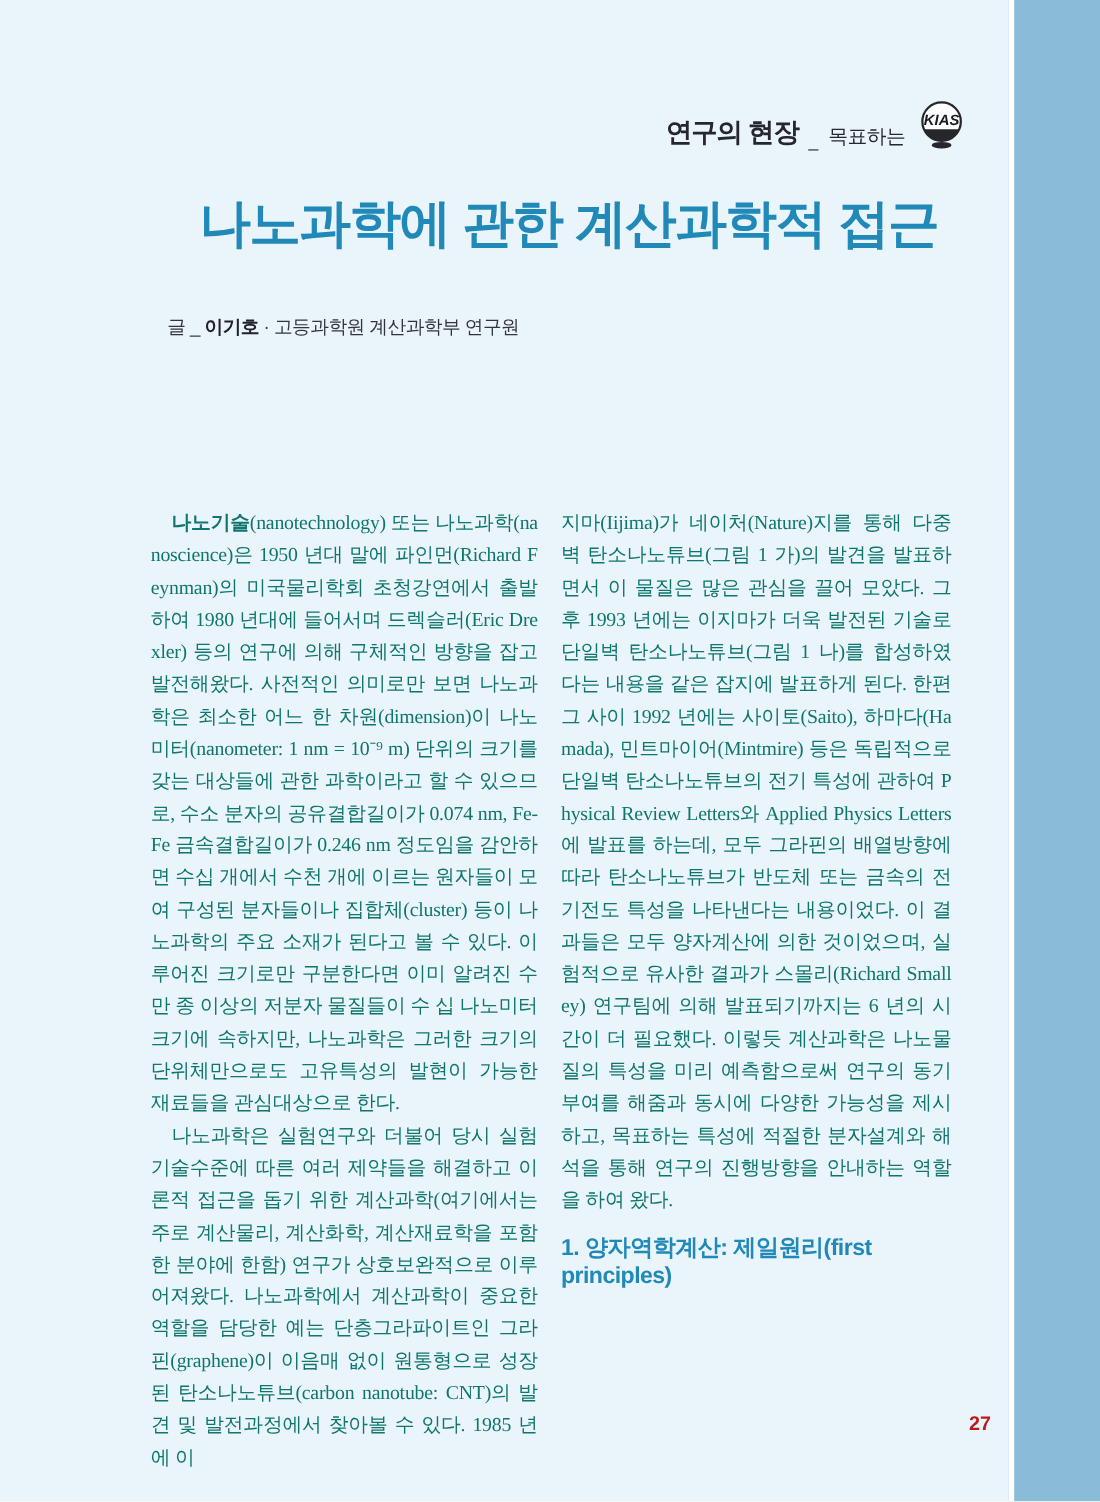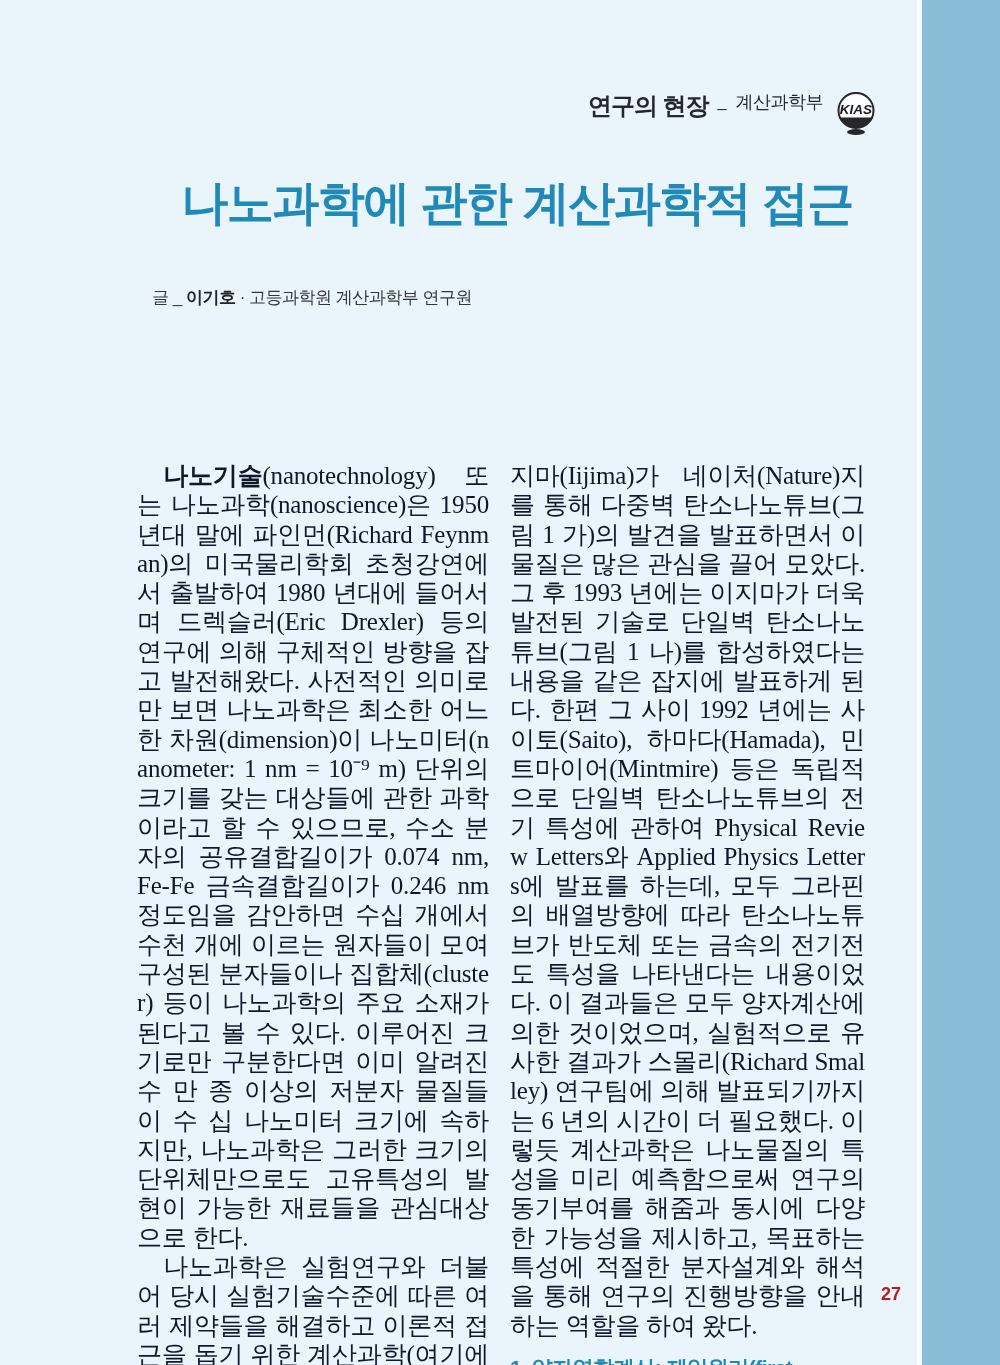--- a/index.html
+++ b/index.html
@@ -19,21 +19,21 @@
     background: #8abcd8;
     border-left: 5px solid #fdfdfd;
   }
   .header {
     position: absolute;
     top: 90px;
     left: 0;
     width: 880px;
     display: flex;
     justify-content: flex-end;
-    align-items: flex-start;
+    align-items: flex-end;
     gap: 9px;
   }
   .header .section-label {
     font-weight: bold;
     font-size: 24px;
     letter-spacing: -1px;
     color: #26262e;
   }
   .header .separator {
     font-size: 16px;
@@ -74,24 +74,24 @@
     left: 137px;
     top: 461px;
     width: 728px;
     display: flex;
     gap: 21px;
   }
   .col { font-family: "Liberation Serif", serif; }
   .col.left  { width: 352px; }
   .col.right { width: 355px; }
   .col p {
-    font-size: 25px;
+    font-size: 18px;
     line-height: 29.3px;
     text-align: justify;
-    color: #0f172a;
+    color: #0f766e;
     letter-spacing: -0.2px;
     word-break: break-all;
   }
   .col p.indent { text-indent: 1.05em; }
   .col p .lead { font-weight: bold; }
   .section-heading {
     margin-top: 14px;
     font-family: "Liberation Sans", sans-serif;
     font-size: 21px;
     font-weight: bold;
@@ -110,21 +110,21 @@
 </head>
 <body>
 
 <div class="page">
 
   <div class="edge-strip"></div>
 
   <div class="header">
     <span class="section-label">연구의 현장</span>
     <span class="separator">_</span>
-    <span class="department">계산과학부</span>
+    <span class="department">목표하는</span>
     <svg class="logo" width="48" height="46" viewBox="0 0 48 46">
       <defs>
         <clipPath id="lowerCap">
             <rect x="0" y="27.5" width="48" height="18"></rect>
           </clipPath>
       </defs>
       <ellipse cx="24" cy="42" rx="9" ry="3" fill="#26262b"></ellipse>
       <circle cx="24" cy="20.5" r="17.5" fill="#fbfdfe" stroke="#26262b" stroke-width="2"></circle>
       <circle cx="24" cy="20.5" r="17.5" fill="#26262b" clip-path="url(#lowerCap)"></circle>
       <text x="24" y="23.5" text-anchor="middle" font-family="Liberation Sans, sans-serif" font-size="13.5" font-weight="bold" font-style="italic" fill="#1b1b20">KIAS</text>
@@ -135,21 +135,21 @@
 
   <div class="byline">
     <span>글 _</span>
     <span class="author">이기호</span>
     <span>· 고등과학원 계산과학부 연구원</span>
   </div>
 
   <div class="columns">
     <div class="col left">
       <p class="indent"><span class="lead">나노기술</span><span>(nanotechnology) 또는 나노과학(nanoscience)은 1950 년대 말에 파인먼(Richard Feynman)의 미국물리학회 초청강연에서 출발하여 1980 년대에 들어서며 드렉슬러(Eric Drexler) 등의 연구에 의해 구체적인 방향을 잡고 발전해왔다. 사전적인 의미로만 보면 나노과학은 최소한 어느 한 차원(dimension)이 나노미터(nanometer: 1 nm = 10⁻⁹ m) 단위의 크기를 갖는 대상들에 관한 과학이라고 할 수 있으므로, 수소 분자의 공유결합길이가 0.074 nm, Fe-Fe 금속결합길이가 0.246 nm 정도임을 감안하면 수십 개에서 수천 개에 이르는 원자들이 모여 구성된 분자들이나 집합체(cluster) 등이 나노과학의 주요 소재가 된다고 볼 수 있다. 이루어진 크기로만 구분한다면 이미 알려진 수 만 종 이상의 저분자 물질들이 수 십 나노미터 크기에 속하지만, 나노과학은 그러한 크기의 단위체만으로도 고유특성의 발현이 가능한 재료들을 관심대상으로 한다.</span></p>
-      <p class="indent"><span>나노과학은 실험연구와 더불어 당시 실험기술수준에 따른 여러 제약들을 해결하고 이론적 접근을 돕기 위한 계산과학(여기에서는 주로 계산물리, 계산화학, 계산재료학을 포함한 분야에 한함) 연구가 상호보완적으로 이루어져왔다. 나노과학에서 계산과학이 중요한 역할을 담당한 예는 단층그라파이트인 그라핀(graphene)이 이음매 없이 원통형으로 성장된 탄소나노튜브(carbon nanotube: CNT)의 발견 및 발전과정에서 찾아볼 수 있다. 1991 년에 이</span></p>
+      <p class="indent"><span>나노과학은 실험연구와 더불어 당시 실험기술수준에 따른 여러 제약들을 해결하고 이론적 접근을 돕기 위한 계산과학(여기에서는 주로 계산물리, 계산화학, 계산재료학을 포함한 분야에 한함) 연구가 상호보완적으로 이루어져왔다. 나노과학에서 계산과학이 중요한 역할을 담당한 예는 단층그라파이트인 그라핀(graphene)이 이음매 없이 원통형으로 성장된 탄소나노튜브(carbon nanotube: CNT)의 발견 및 발전과정에서 찾아볼 수 있다. 1985 년에 이</span></p>
     </div>
     <div class="col right">
       <p><span>지마(Iijima)가 네이처(Nature)지를 통해 다중벽 탄소나노튜브(그림 1 가)의 발견을 발표하면서 이 물질은 많은 관심을 끌어 모았다. 그 후 1993 년에는 이지마가 더욱 발전된 기술로 단일벽 탄소나노튜브(그림 1 나)를 합성하였다는 내용을 같은 잡지에 발표하게 된다. 한편 그 사이 1992 년에는 사이토(Saito), 하마다(Hamada), 민트마이어(Mintmire) 등은 독립적으로 단일벽 탄소나노튜브의 전기 특성에 관하여 Physical Review Letters와 Applied Physics Letters에 발표를 하는데, 모두 그라핀의 배열방향에 따라 탄소나노튜브가 반도체 또는 금속의 전기전도 특성을 나타낸다는 내용이었다. 이 결과들은 모두 양자계산에 의한 것이었으며, 실험적으로 유사한 결과가 스몰리(Richard Smalley) 연구팀에 의해 발표되기까지는 6 년의 시간이 더 필요했다. 이렇듯 계산과학은 나노물질의 특성을 미리 예측함으로써 연구의 동기부여를 해줌과 동시에 다양한 가능성을 제시하고, 목표하는 특성에 적절한 분자설계와 해석을 통해 연구의 진행방향을 안내하는 역할을 하여 왔다.</span></p>
       <h2 class="section-heading">1. 양자역학계산: 제일원리(first principles)</h2>
     </div>
   </div>
 
   <div class="page-number">27</div>
 
 </div>

